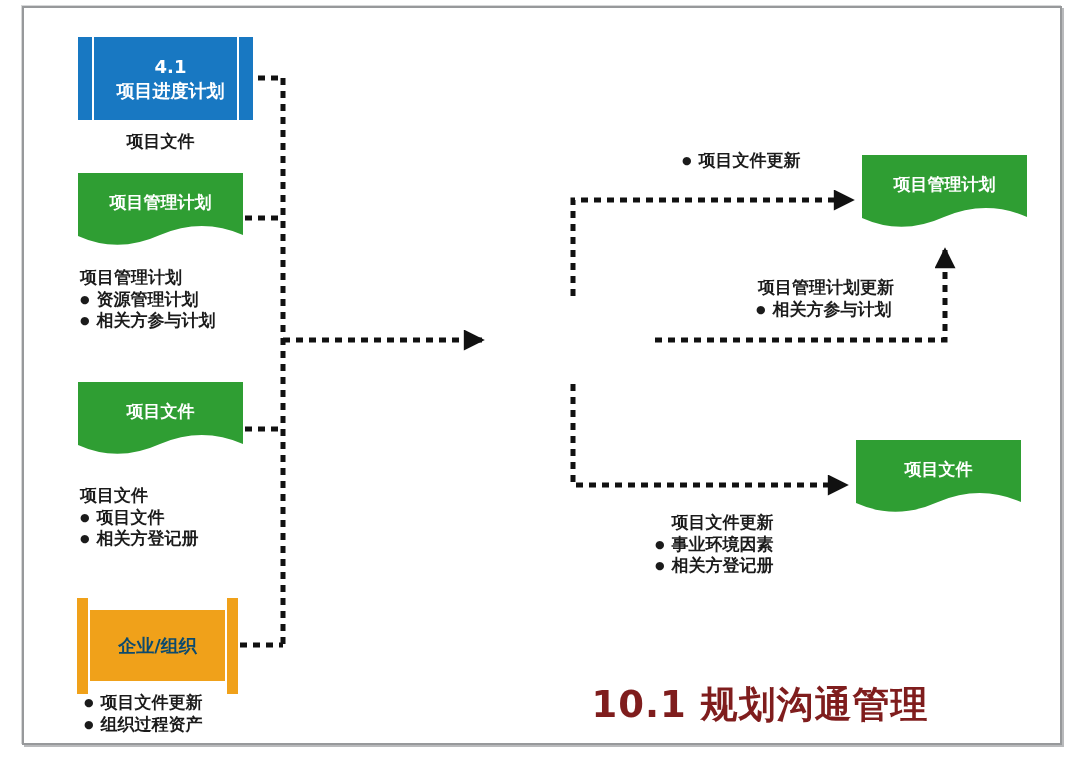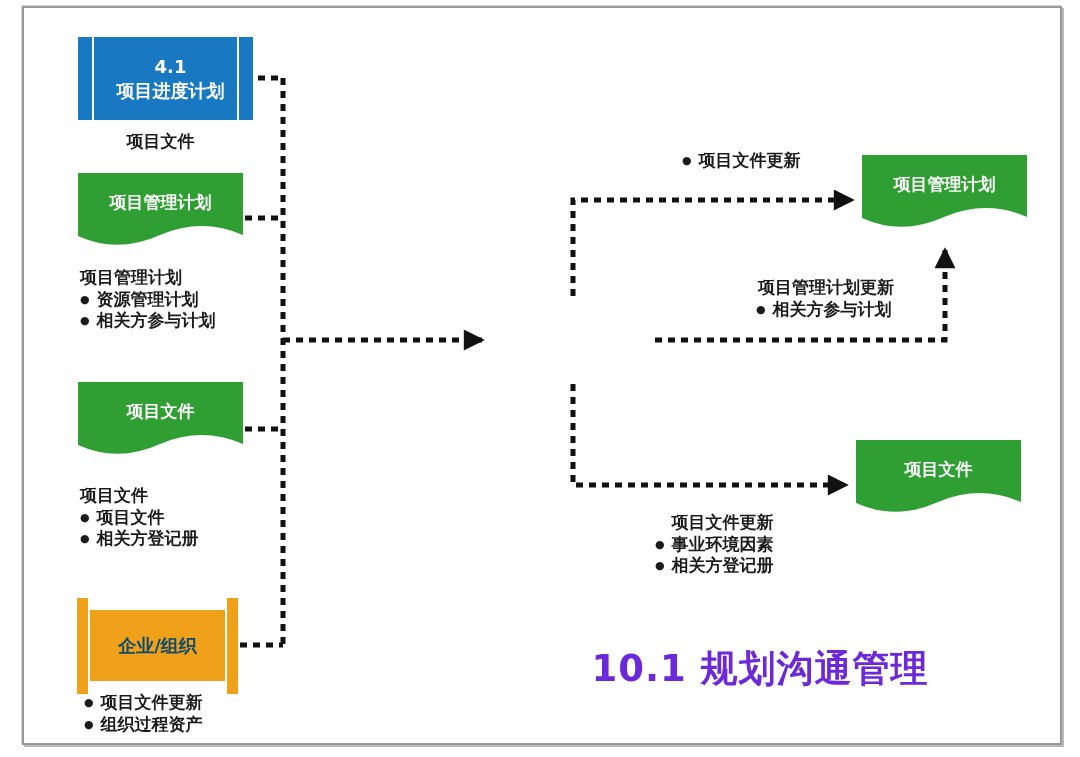--- a/index.html
+++ b/index.html
@@ -60,22 +60,22 @@
   .bullet-row .dot{font-size:11px;margin-right:7px;line-height:21.5px;}
   .note-in-1{left:80px;top:267px;}
   .note-in-2{left:80px;top:485px;}
   .note-in-3{left:84px;top:692px;}
   .anno-top{left:682px;top:150px;}
   .anno-right{left:758px;top:277px;}
   .anno-right .bullet-row{margin-left:-2px;}
   .anno-bottom{left:655px;top:512px;text-align:right;}
 
   .diagram-title{
-    position:absolute;left:560px;top:644px;width:400px;text-align:center;
-    font-size:37px;font-weight:bold;color:#6d28d9;letter-spacing:1px;white-space:nowrap;
+    position:absolute;left:560px;top:680px;width:400px;text-align:center;
+    font-size:37px;font-weight:bold;color:#7f1d1d;letter-spacing:1px;white-space:nowrap;
   }
 </style>
 </head>
 <body>
 
 <div class="stage">
 
   <div class="frame"></div>
 
   <svg class="conn-svg" viewBox="0 0 1080 757">

